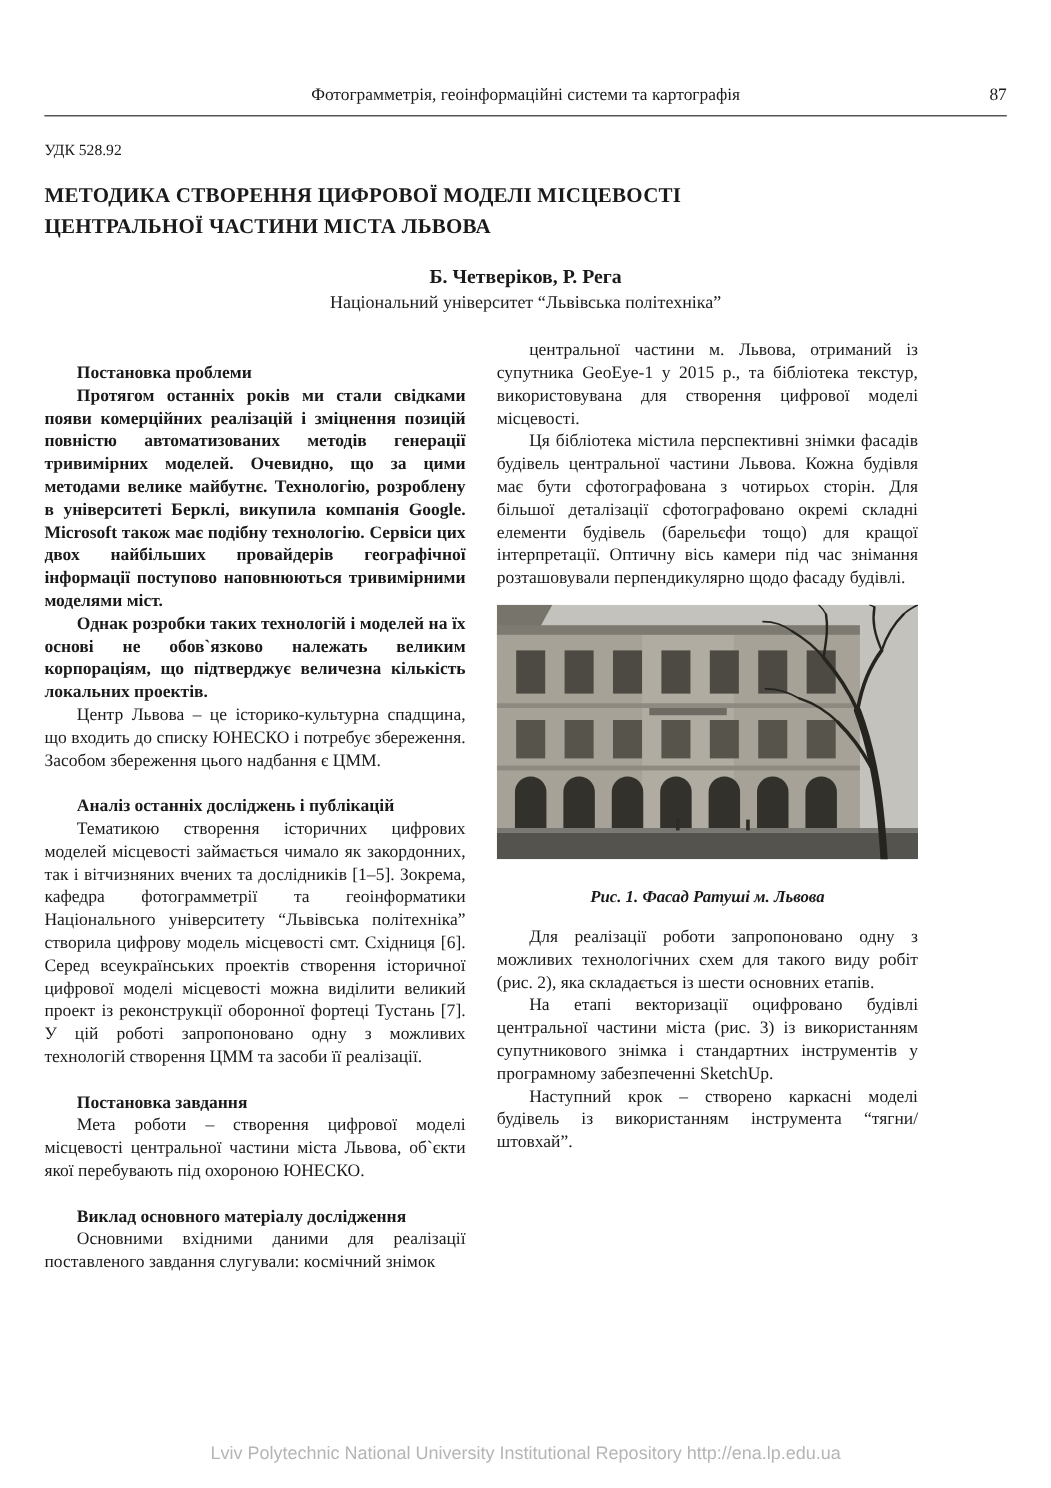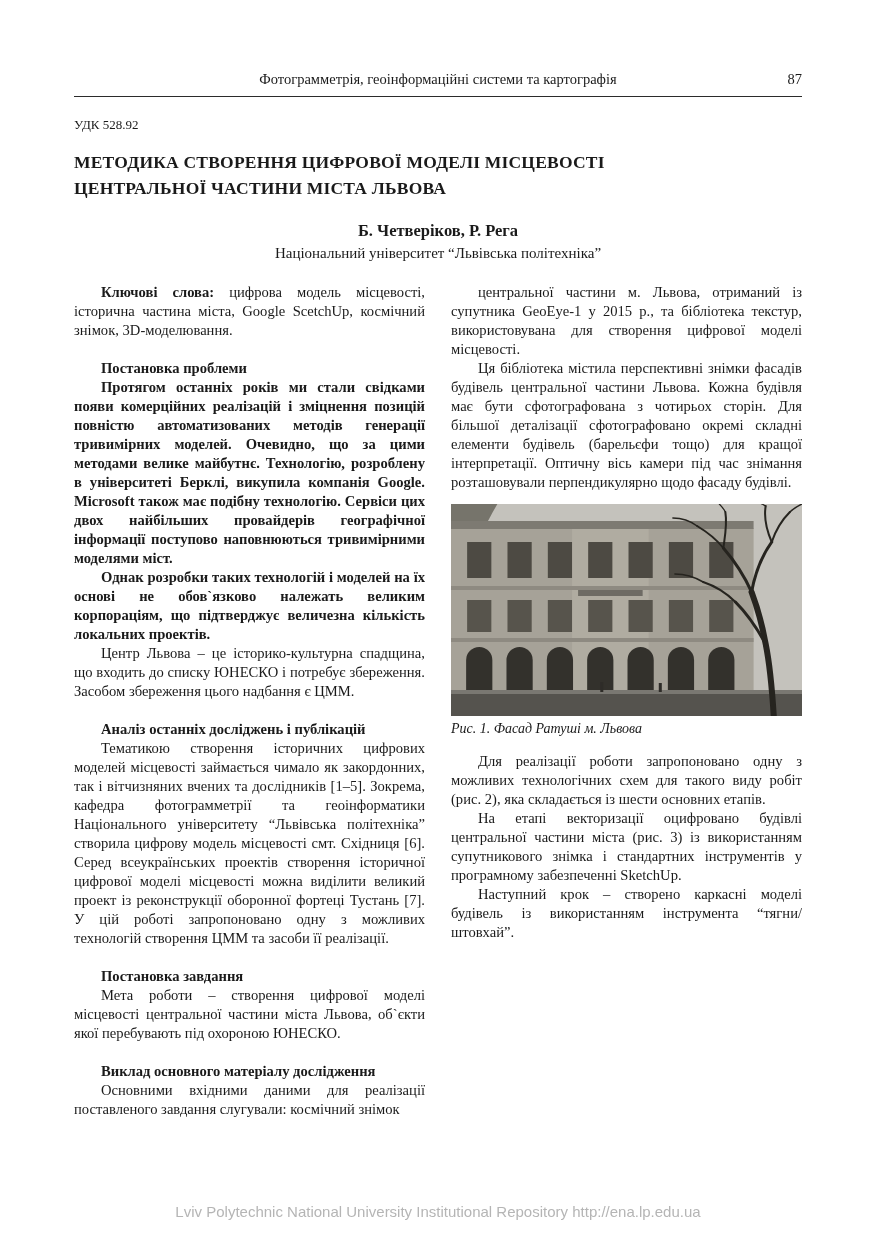--- a/index.html
+++ b/index.html
@@ -6,21 +6,21 @@
   .page {
     position: relative;
     width: 876px;
     height: 1240px;
     margin: 0 auto;
     background: #ffffff;
     font-family: "Liberation Serif", "DejaVu Serif", serif;
     color: #1a1a1a;
     overflow: hidden;
     box-sizing: border-box;
-    padding: 0 74px;
+    padding: 0 37px;
   }
   
   .running-head {
     margin-top: 70px;
     padding-bottom: 7px;
     border-bottom: 1.4px solid #2b2b2b;
     position: relative;
     font-size: 14.5px;
     line-height: 19px;
   }
@@ -75,26 +75,27 @@
   .b { font-weight: bold; }
   .bold-p { font-weight: bold; }
 
   .figure { margin: 12px 0 0 0; }
   .photo {
     display: block;
     width: 351px;
     height: 212px;
   }
   .caption {
-    margin-top: 4px;
-    text-align: left;
+    margin-top: 24px;
+    text-align: center;
     font-style: italic;
     font-size: 14px;
     line-height: 18px;
     text-indent: 0;
+    font-weight: bold;
   }
   .after-fig { margin-top: 14px !important; }
 
   .footer {
     position: absolute;
     left: 0;
     bottom: 20px;
     width: 100%;
     text-align: center;
     color: #b5b5b5;
@@ -116,21 +117,20 @@
 
   <h1 class="title">МЕТОДИКА СТВОРЕННЯ ЦИФРОВОЇ МОДЕЛІ МІСЦЕВОСТІ
 ЦЕНТРАЛЬНОЇ ЧАСТИНИ МІСТА ЛЬВОВА</h1>
 
   <div class="authors">Б. Четверіков, Р. Рега</div>
   <div class="affiliation">Національний університет “Львівська політехніка”</div>
 
   <div class="columns">
 
     <div class="col">
-      <p><span class="b">Ключові слова:</span> <span>цифрова модель місцевості, історична частина міста, Google ScetchUp, космічний знімок, 3D-моделювання.</span></p>
 
       <h3 class="sec">Постановка проблеми</h3>
       <p class="bold-p">Протягом останніх років ми стали свідками появи комерційних реалізацій і зміцнення позицій повністю автоматизованих методів генерації тривимірних моделей. Очевидно, що за цими методами велике майбутнє. Технологію, розроблену в університеті Берклі, викупила компанія Google. Microsoft також має подібну технологію. Сервіси цих двох найбільших провайдерів географічної інформації поступово наповнюються тривимірними моделями міст.</p>
       <p class="bold-p">Однак розробки таких технологій і моделей на їх основі не обов`язково належать великим корпораціям, що підтверджує величезна кількість локальних проектів.</p>
       <p>Центр Львова – це історико-культурна спадщина, що входить до списку ЮНЕСКО і потребує збереження. Засобом збереження цього надбання є ЦММ.</p>
 
       <h3 class="sec">Аналіз останніх досліджень і публікацій</h3>
       <p>Тематикою створення історичних цифрових моделей місцевості займається чимало як закордонних, так і вітчизняних вчених та дослідників [1–5]. Зокрема, кафедра фотограмметрії та геоінформатики Національного університету “Львівська політехніка” створила цифрову модель місцевості смт. Східниця [6]. Серед всеукраїнських проектів створення історичної цифрової моделі місцевості можна виділити великий проект із реконструкції оборонної фортеці Тустань [7]. У цій роботі запропоновано одну з можливих технологій створення ЦММ та засоби її реалізації.</p>
 
       <h3 class="sec">Постановка завдання</h3>

